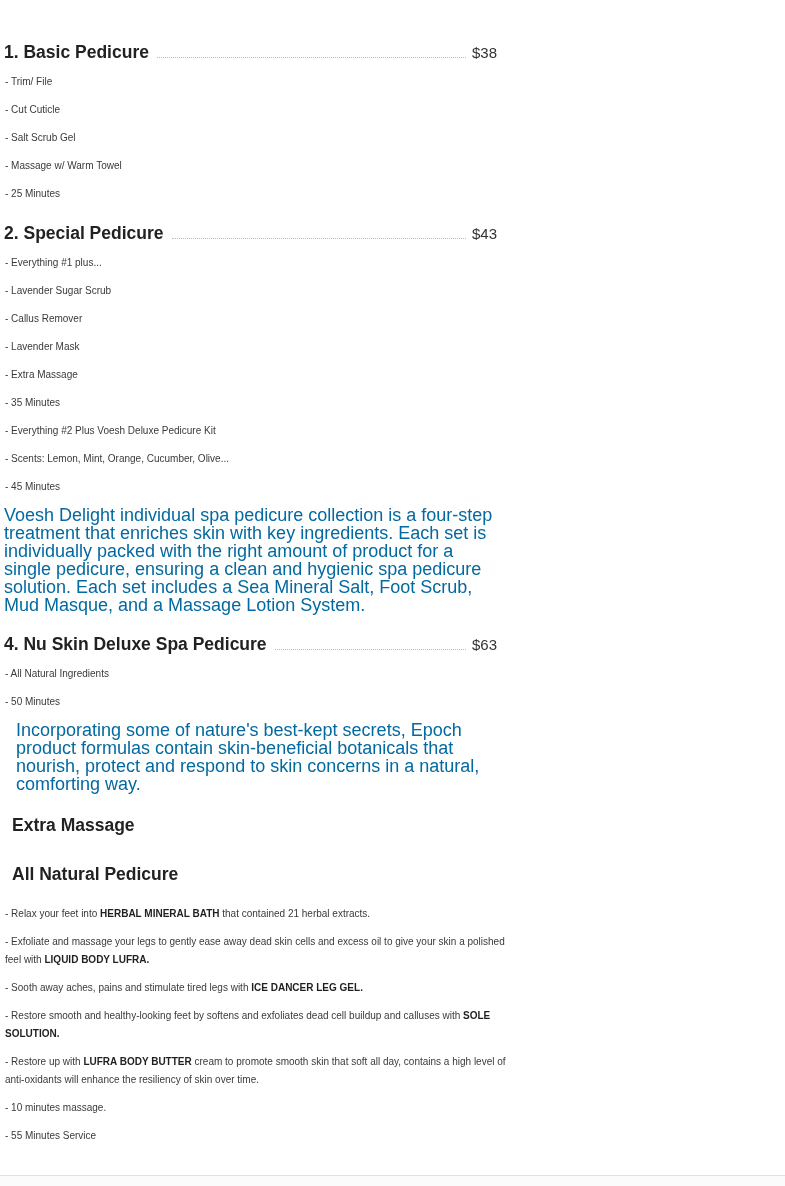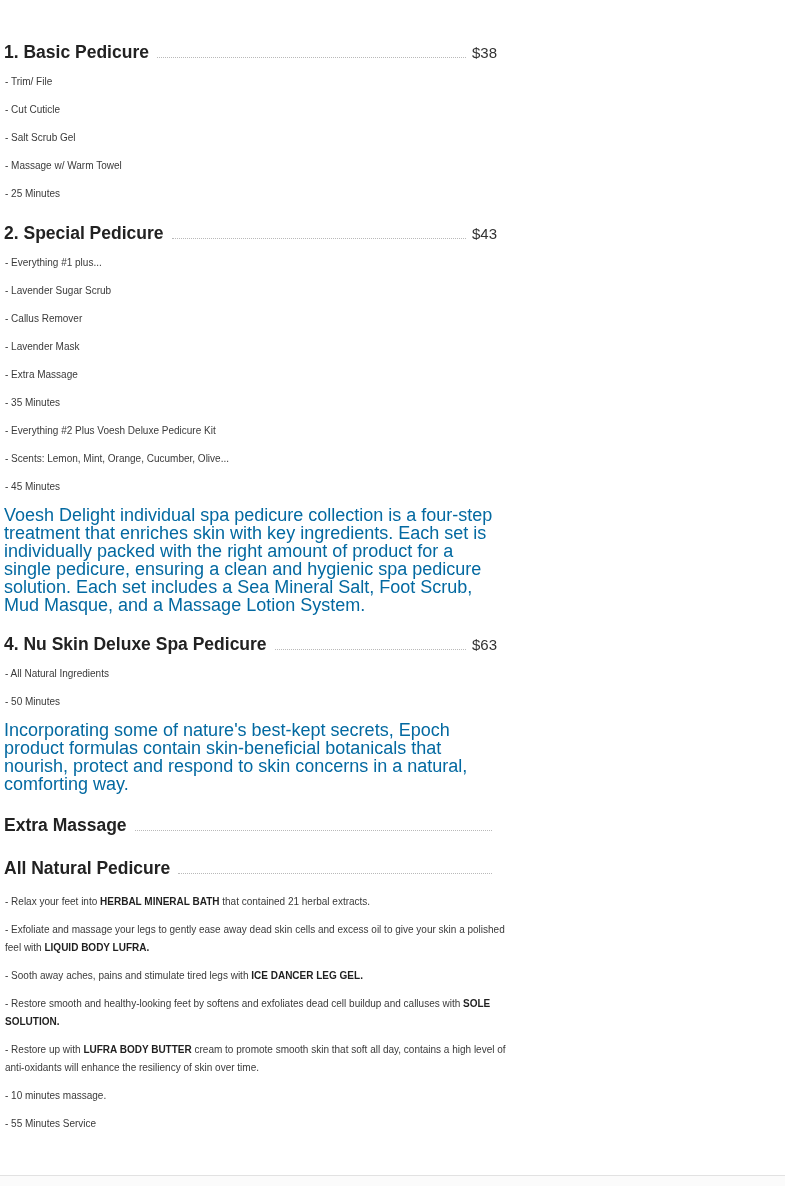--- a/index.html
+++ b/index.html
@@ -77,29 +77,30 @@
     color: #3a3a3a;
     margin: 0 0 10px 1px;
   }
   .para {
     font-size: 18px;
     line-height: 18px;
     color: #0369a1;
     margin: 0 0 10px 0;
     width: 490px;
   }
-  .para.narrow { width: 480px; }
+  .para.narrow { width: 480px; margin-left: 12px; }
 
   
   .sec-head {
     display: flex;
     align-items: baseline;
     width: 488px;
     margin-top: 22px;
     margin-bottom: 14px;
+    flex-direction: column;
   }
   .sec-title {
     font-size: 17.5px;
     font-weight: bold;
     color: #222;
     white-space: nowrap;
   }
   .sec-head .leader {
     margin: 0 0 4px 8px;
   }

